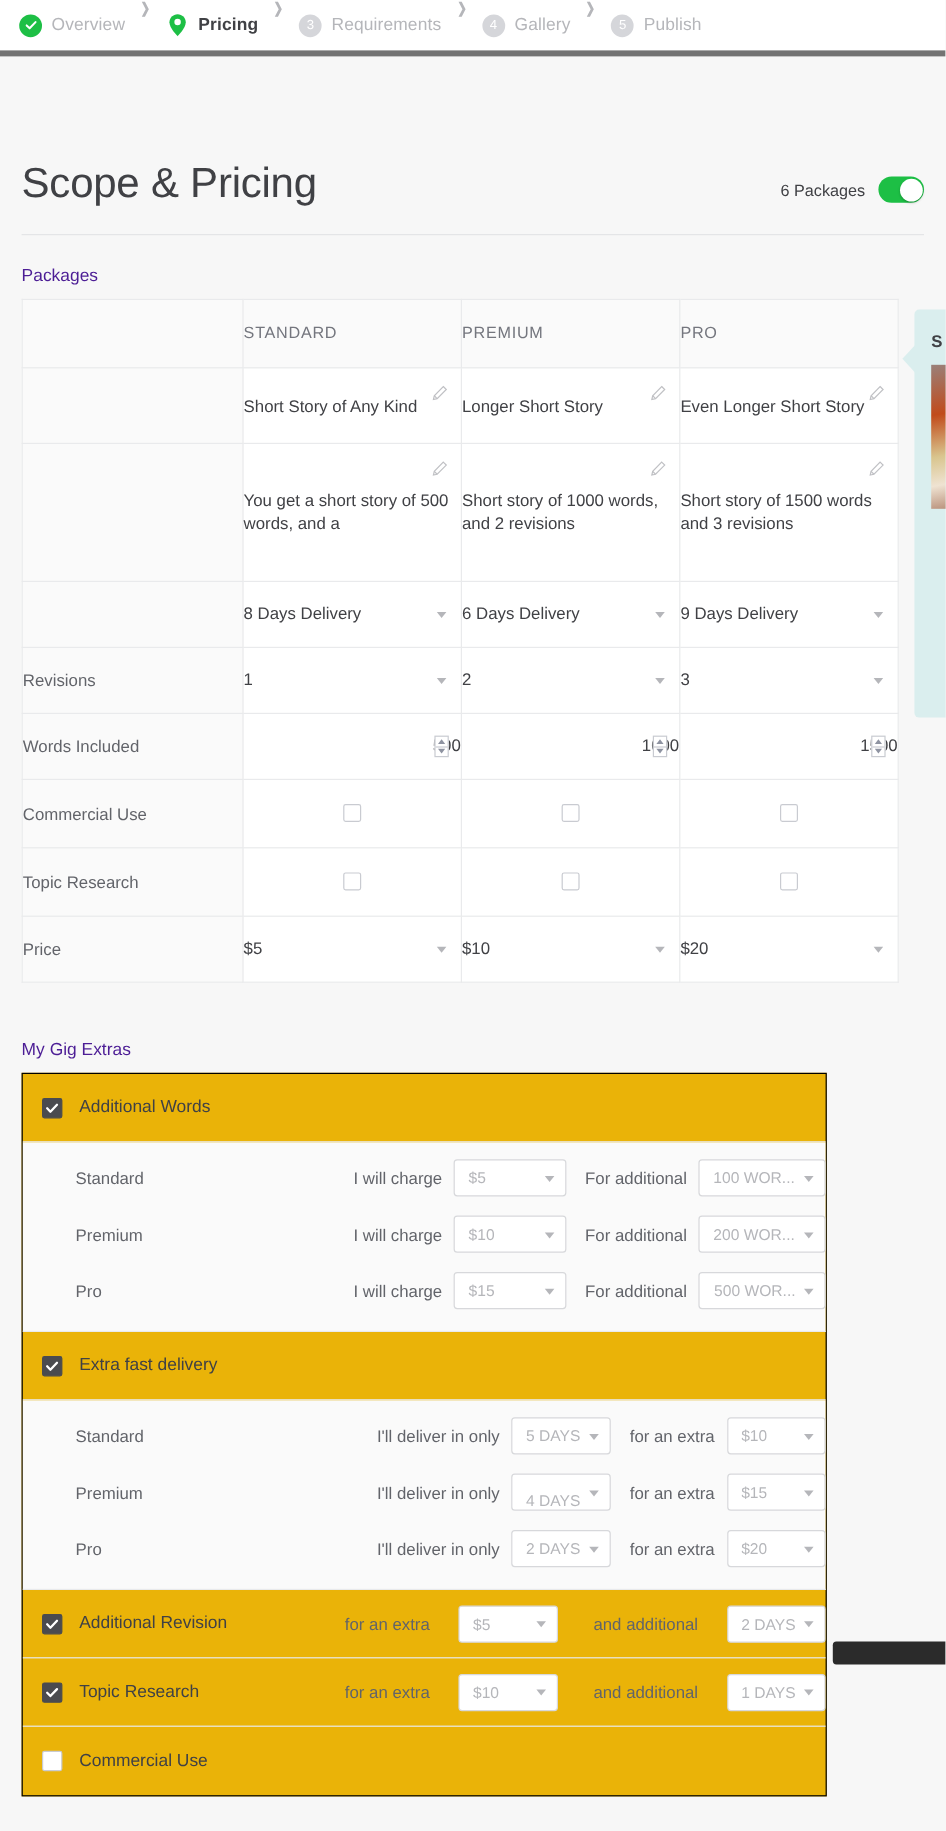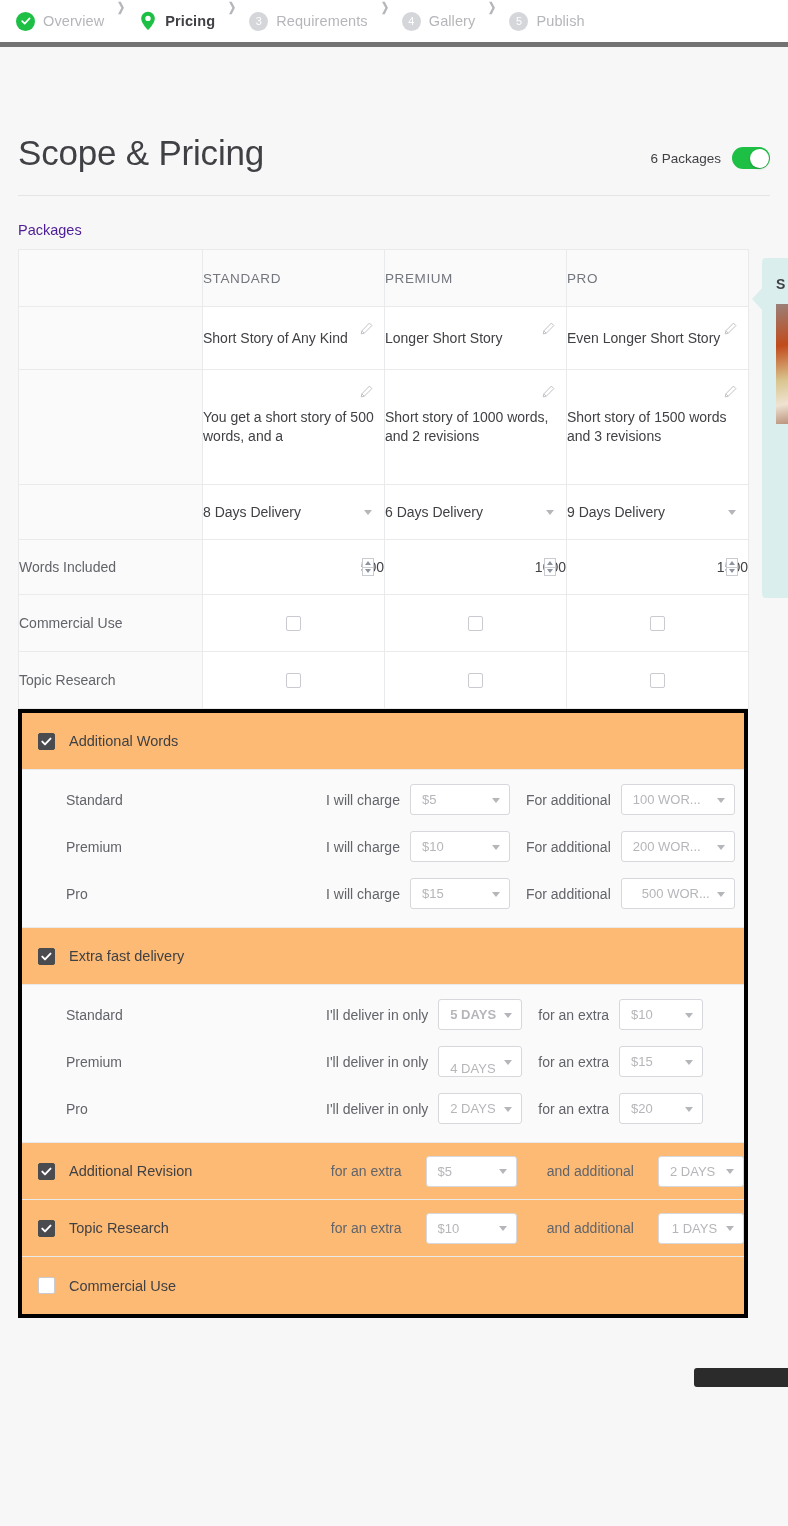--- a/index.html
+++ b/index.html
@@ -102,21 +102,21 @@
   .sp-dn { width: 0; height: 0; border-left: 3px solid transparent; border-right: 3px solid transparent; border-top: 4px solid #8e93a1; }
 
   .chk-cell { height: 57px; text-align: center; }
   .box {
     display: inline-block; width: 15px; height: 15px;
     border: 1px solid #c9cbd1; background: #fff; border-radius: 2px;
     vertical-align: middle;
   }
 
   
-  .extras { width: 730px; background: #fdba74; border: 4px solid #000000; }
+  .extras { width: 671px; background: #eab308; border: 1px solid #000000; }
   .extra-head {
     height: 57px; display: flex; align-items: center;
     padding-left: 16px; gap: 14px; border-bottom: 1px solid #e9eaec;
   }
   .extra-head.last { border-bottom: none; }
   .extra-head .name { font-size: 14.5px; color: #404145; }
   .cbox {
     width: 17px; height: 17px; border-radius: 2px;
     border: 1px solid #c9cbd1; background: #fff;
     display: flex; align-items: center; justify-content: center; flex: none;
@@ -300,20 +300,35 @@
           <td class="sel-cell">
             <span class="val">6 Days Delivery</span>
             <span class="caret"></span>
           </td>
           <td class="sel-cell">
             <span class="val">9 Days Delivery</span>
             <span class="caret"></span>
           </td>
         </tr>
 
+        <tr>
+          <td class="col-label lbl-cell">Revisions</td>
+          <td class="sel-cell">
+            <span class="val">1</span>
+            <span class="caret"></span>
+          </td>
+          <td class="sel-cell">
+            <span class="val">2</span>
+            <span class="caret"></span>
+          </td>
+          <td class="sel-cell">
+            <span class="val">3</span>
+            <span class="caret"></span>
+          </td>
+        </tr>
 
         <tr>
           <td class="col-label lbl-cell">Words Included</td>
           <td class="num-cell">
             <span class="val">500</span>
             <span class="spinner">
                 <i>
                   <b class="sp-up"></b>
                 </i>
                 <i>
@@ -352,23 +367,39 @@
           <td class="chk-cell"><span class="box"></span></td>
         </tr>
 
         <tr>
           <td class="col-label lbl-cell">Topic Research</td>
           <td class="chk-cell"><span class="box"></span></td>
           <td class="chk-cell"><span class="box"></span></td>
           <td class="chk-cell"><span class="box"></span></td>
         </tr>
 
+        <tr>
+          <td class="col-label lbl-cell">Price</td>
+          <td class="sel-cell">
+            <span class="val">$5</span>
+            <span class="caret"></span>
+          </td>
+          <td class="sel-cell">
+            <span class="val">$10</span>
+            <span class="caret"></span>
+          </td>
+          <td class="sel-cell">
+            <span class="val">$20</span>
+            <span class="caret"></span>
+          </td>
+        </tr>
       </tbody>
     </table>
 
+    <div class="section-label" style="margin-top:48px;">My Gig Extras</div>
 
     <div class="extras">
 
       <div class="extra-head">
         <span class="cbox on">
             <svg width="11" height="11" viewBox="0 0 11 11">
               <path d="M1.3 5.6 4 8.4 9.5 2.6" stroke="#fff" stroke-width="1.9" fill="none" stroke-linecap="round" stroke-linejoin="round"></path>
             </svg>
           </span>
         <span class="name">Additional Words</span>
@@ -420,21 +451,21 @@
             <svg width="11" height="11" viewBox="0 0 11 11">
               <path d="M1.3 5.6 4 8.4 9.5 2.6" stroke="#fff" stroke-width="1.9" fill="none" stroke-linecap="round" stroke-linejoin="round"></path>
             </svg>
           </span>
         <span class="name">Extra fast delivery</span>
       </div>
       <div class="sub-rows">
         <div class="sub-row">
           <span class="tier">Standard</span>
           <span class="phrase">I'll deliver in only</span>
-          <span class="sel" style="width:84px;font-weight:bold;">
+          <span class="sel" style="width:84px;">
               <span class="txt">5 DAYS</span>
               <span class="caret"></span>
             </span>
           <span class="phrase" style="margin-left:16px;">for an extra</span>
           <span class="sel" style="width:84px;">
               <span class="txt">$10</span>
               <span class="caret"></span>
             </span>
         </div>
         <div class="sub-row">

